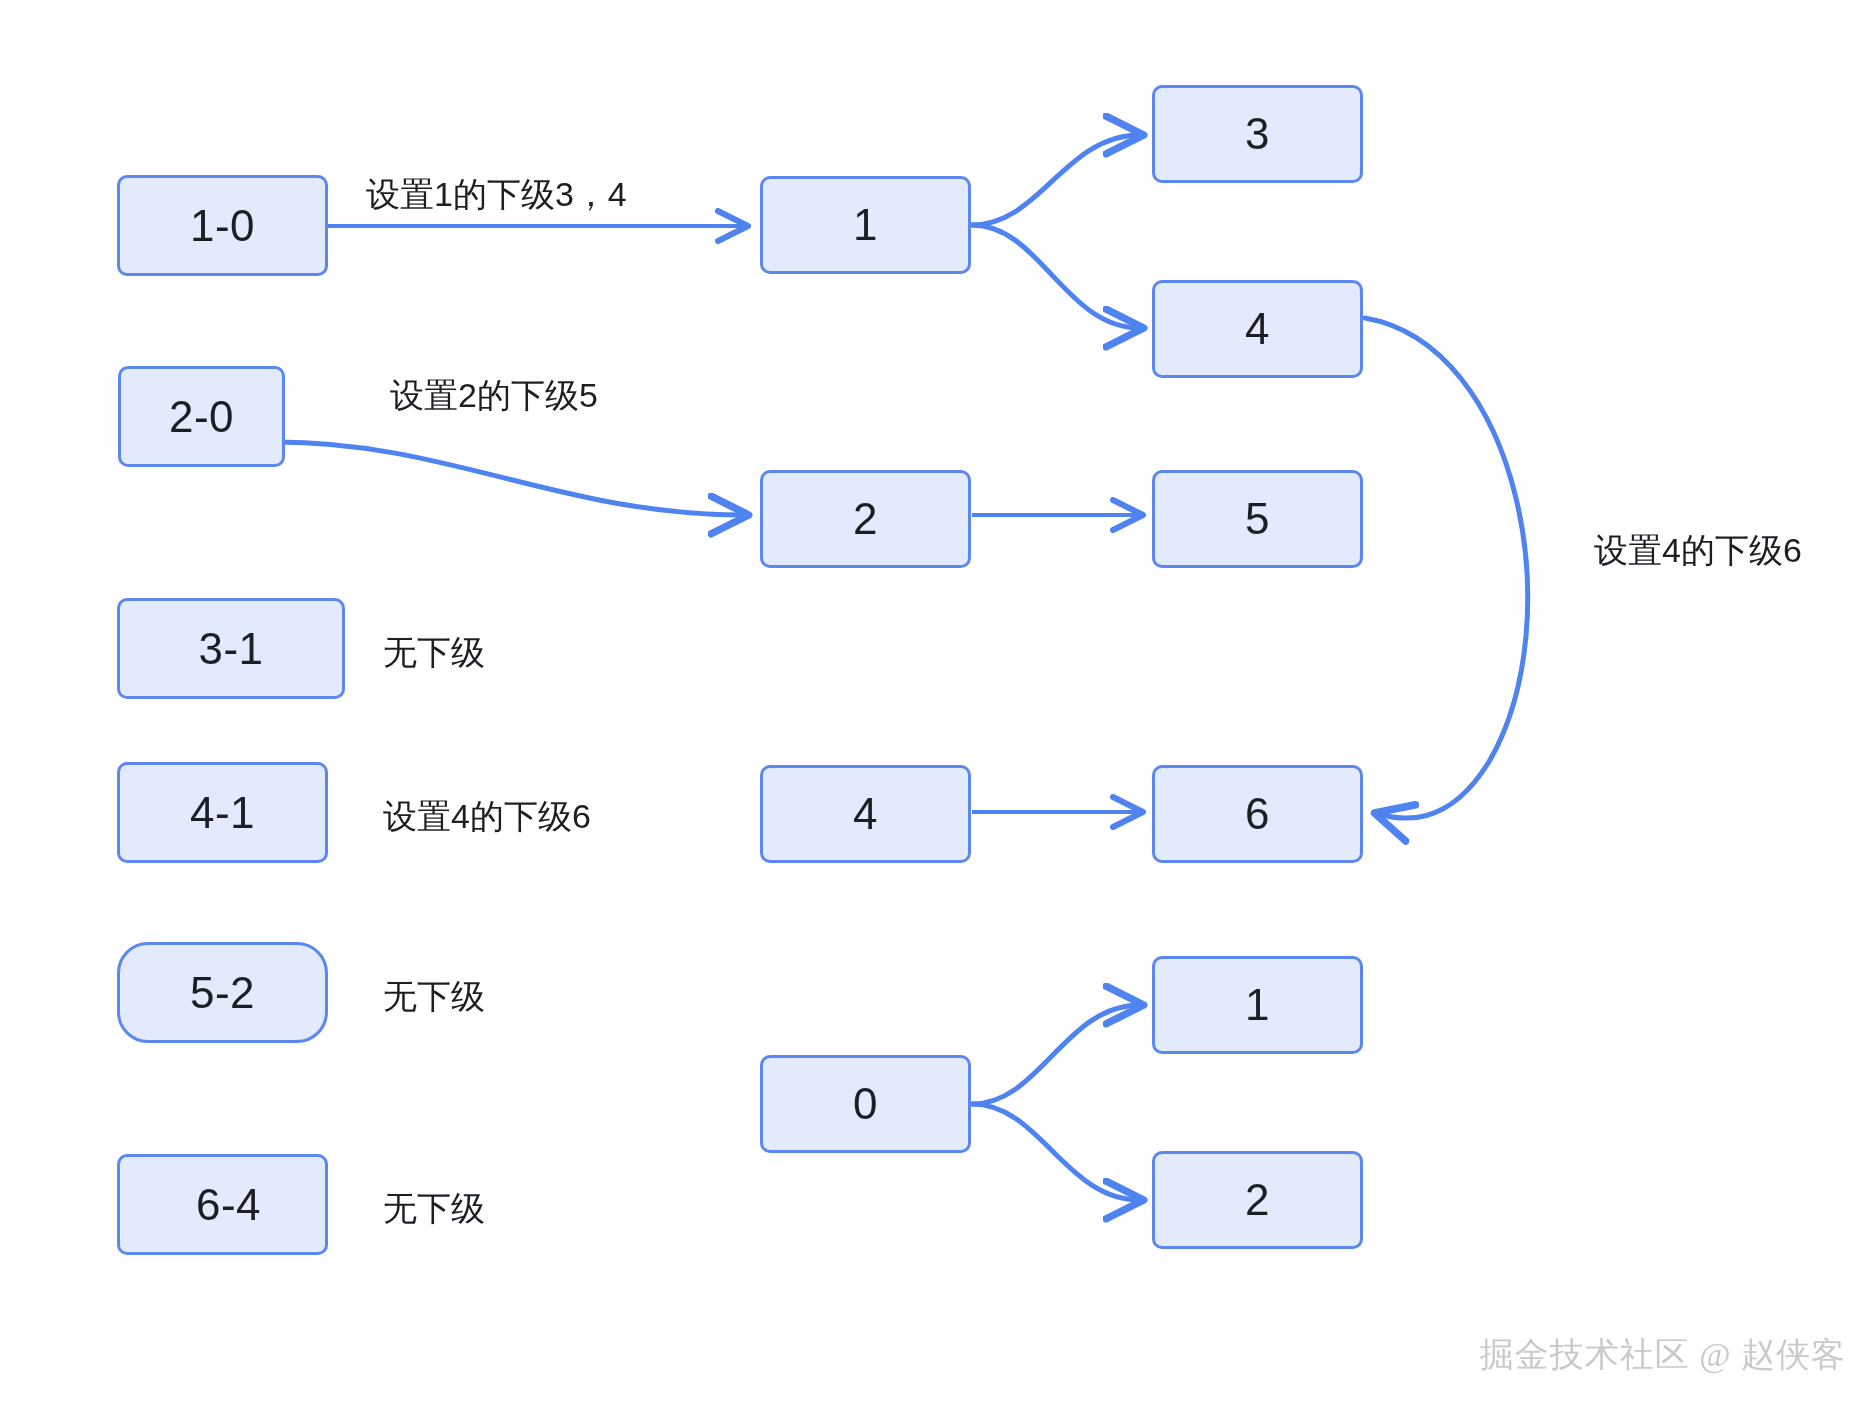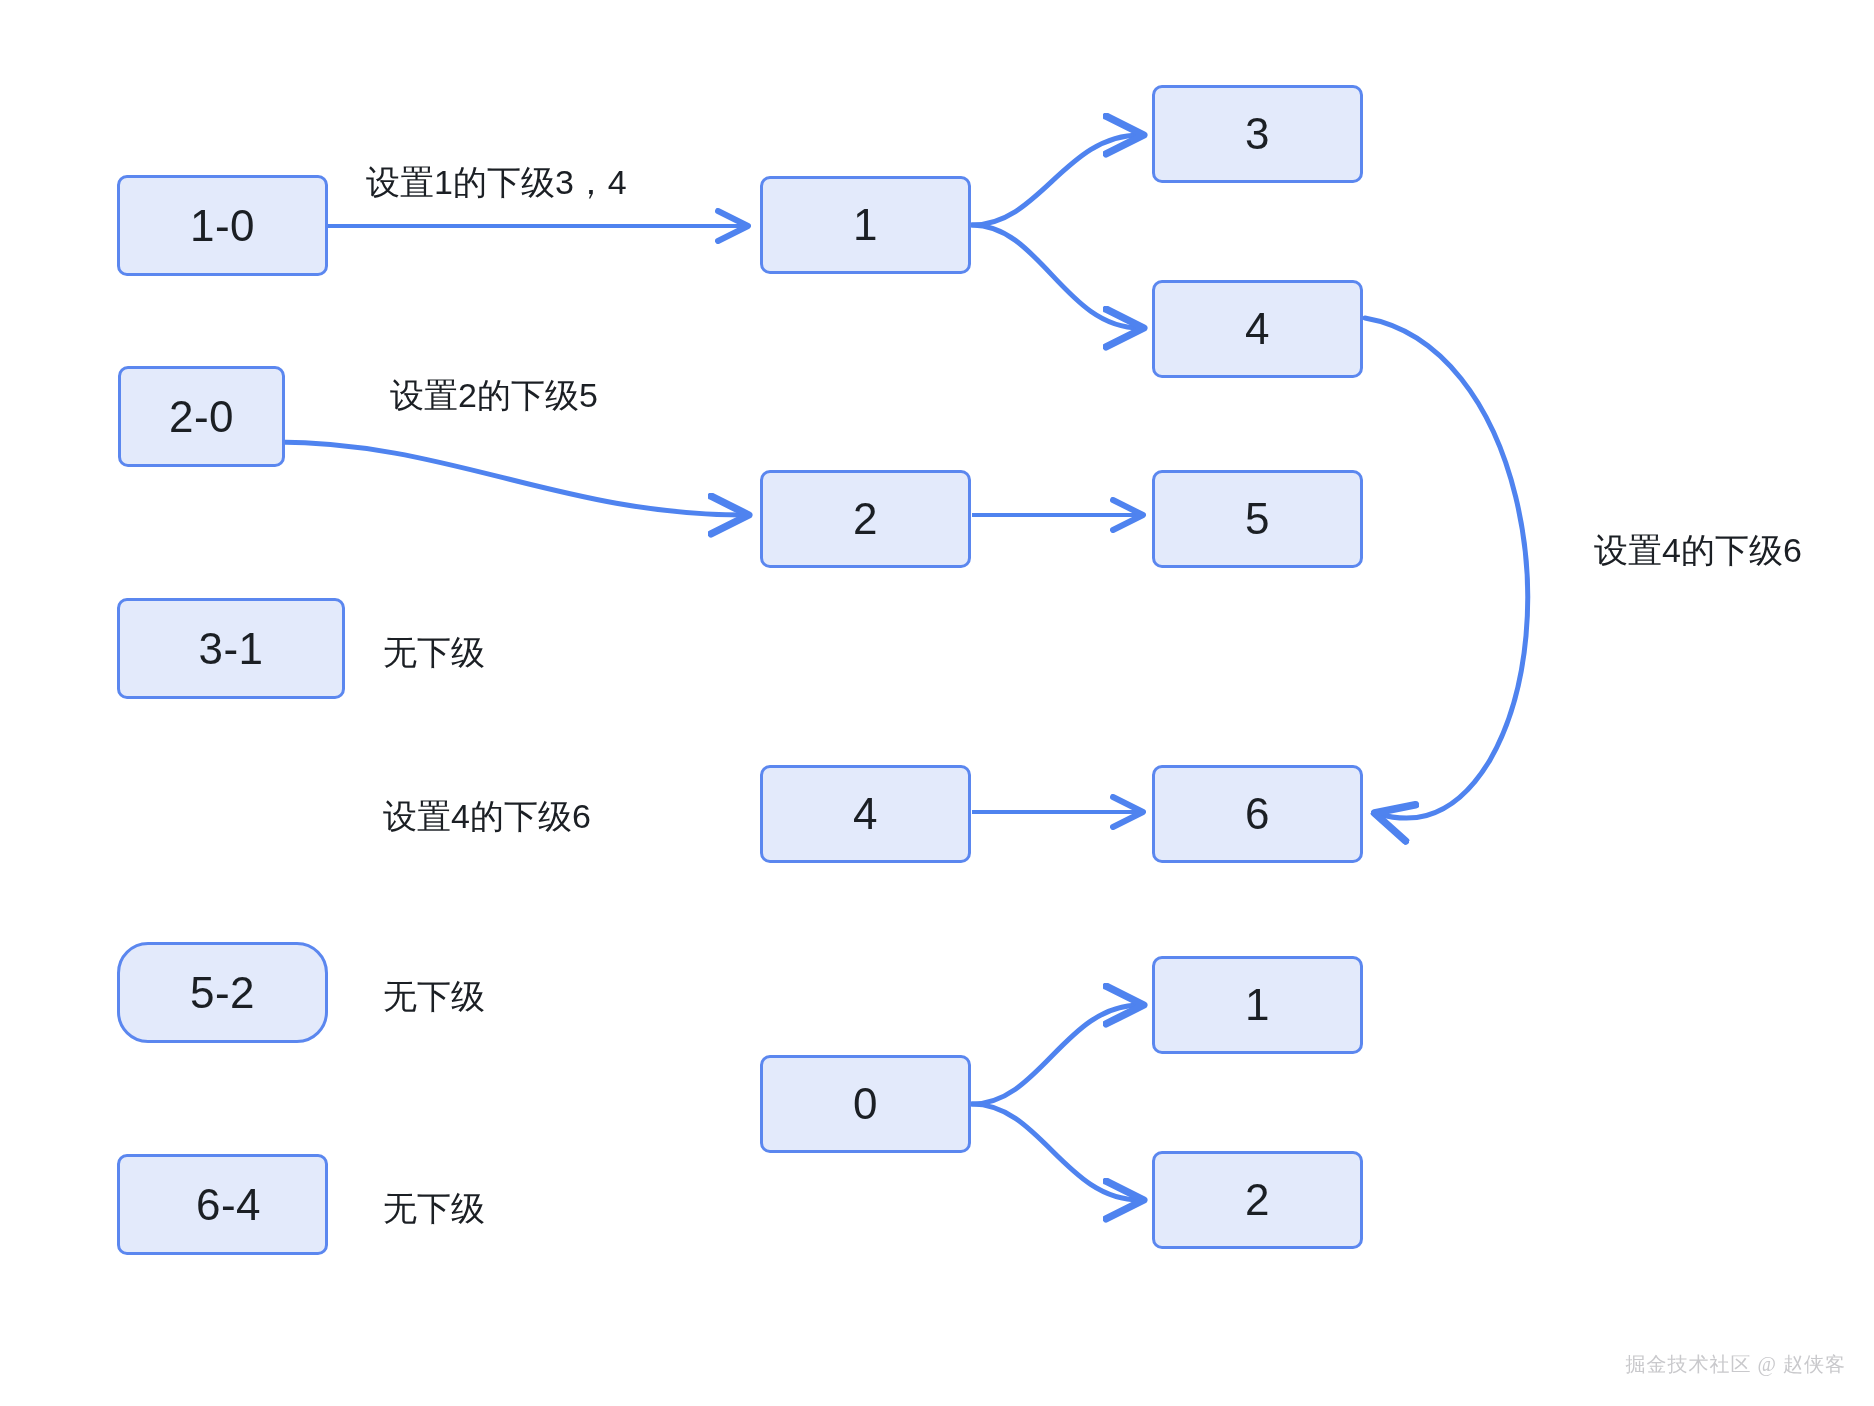--- a/index.html
+++ b/index.html
@@ -53,21 +53,21 @@
     position: absolute;
     font-size: 34px;
     color: #1b1f24;
     white-space: nowrap;
     font-family: "Liberation Sans", "DejaVu Sans", sans-serif;
   }
   .watermark {
     position: absolute;
     right: 28px;
     bottom: 28px;
-    font-size: 20px;
+    font-size: 34px;
     color: #c9c9cc;
     letter-spacing: 1px;
     white-space: nowrap;
     font-family: "Liberation Serif", "DejaVu Serif", serif;
   }
 </style>
 </head>
 <body>
 
 <div id="canvas">
@@ -103,30 +103,33 @@
   </div>
 
   <div class="node" style="left:118px; top:366px; width:167px; height:101px;">
     <span class="node-label">2-0</span>
   </div>
 
   <div class="node" style="left:117px; top:598px; width:228px; height:101px;">
     <span class="node-label">3-1</span>
   </div>
 
+  <div class="node" style="left:117px; top:762px; width:211px; height:101px;">
+    <span class="node-label">4-1</span>
+  </div>
 
   <div class="node" style="left:117px; top:942px; width:211px; height:101px;border-radius:31px;">
     <span class="node-label">5-2</span>
   </div>
 
   <div class="node" style="left:117px; top:1154px; width:211px; height:101px;padding-left:12px;">
     <span class="node-label">6-4</span>
   </div>
 
-  <div class="edge-label" style="left:366px; top:160px;text-align:center;">设置1的下级3，4</div>
+  <div class="edge-label" style="left:366px; top:172px;text-align:center;">设置1的下级3，4</div>
 
   <div class="edge-label" style="left:390px; top:373px;">设置2的下级5</div>
 
   <div class="note-label" style="left:383px; top:630px;">无下级</div>
 
   <div class="note-label" style="left:383px; top:794px;">设置4的下级6</div>
 
   <div class="note-label" style="left:383px; top:974px;">无下级</div>
 
   <div class="note-label" style="left:383px; top:1186px;">无下级</div>

